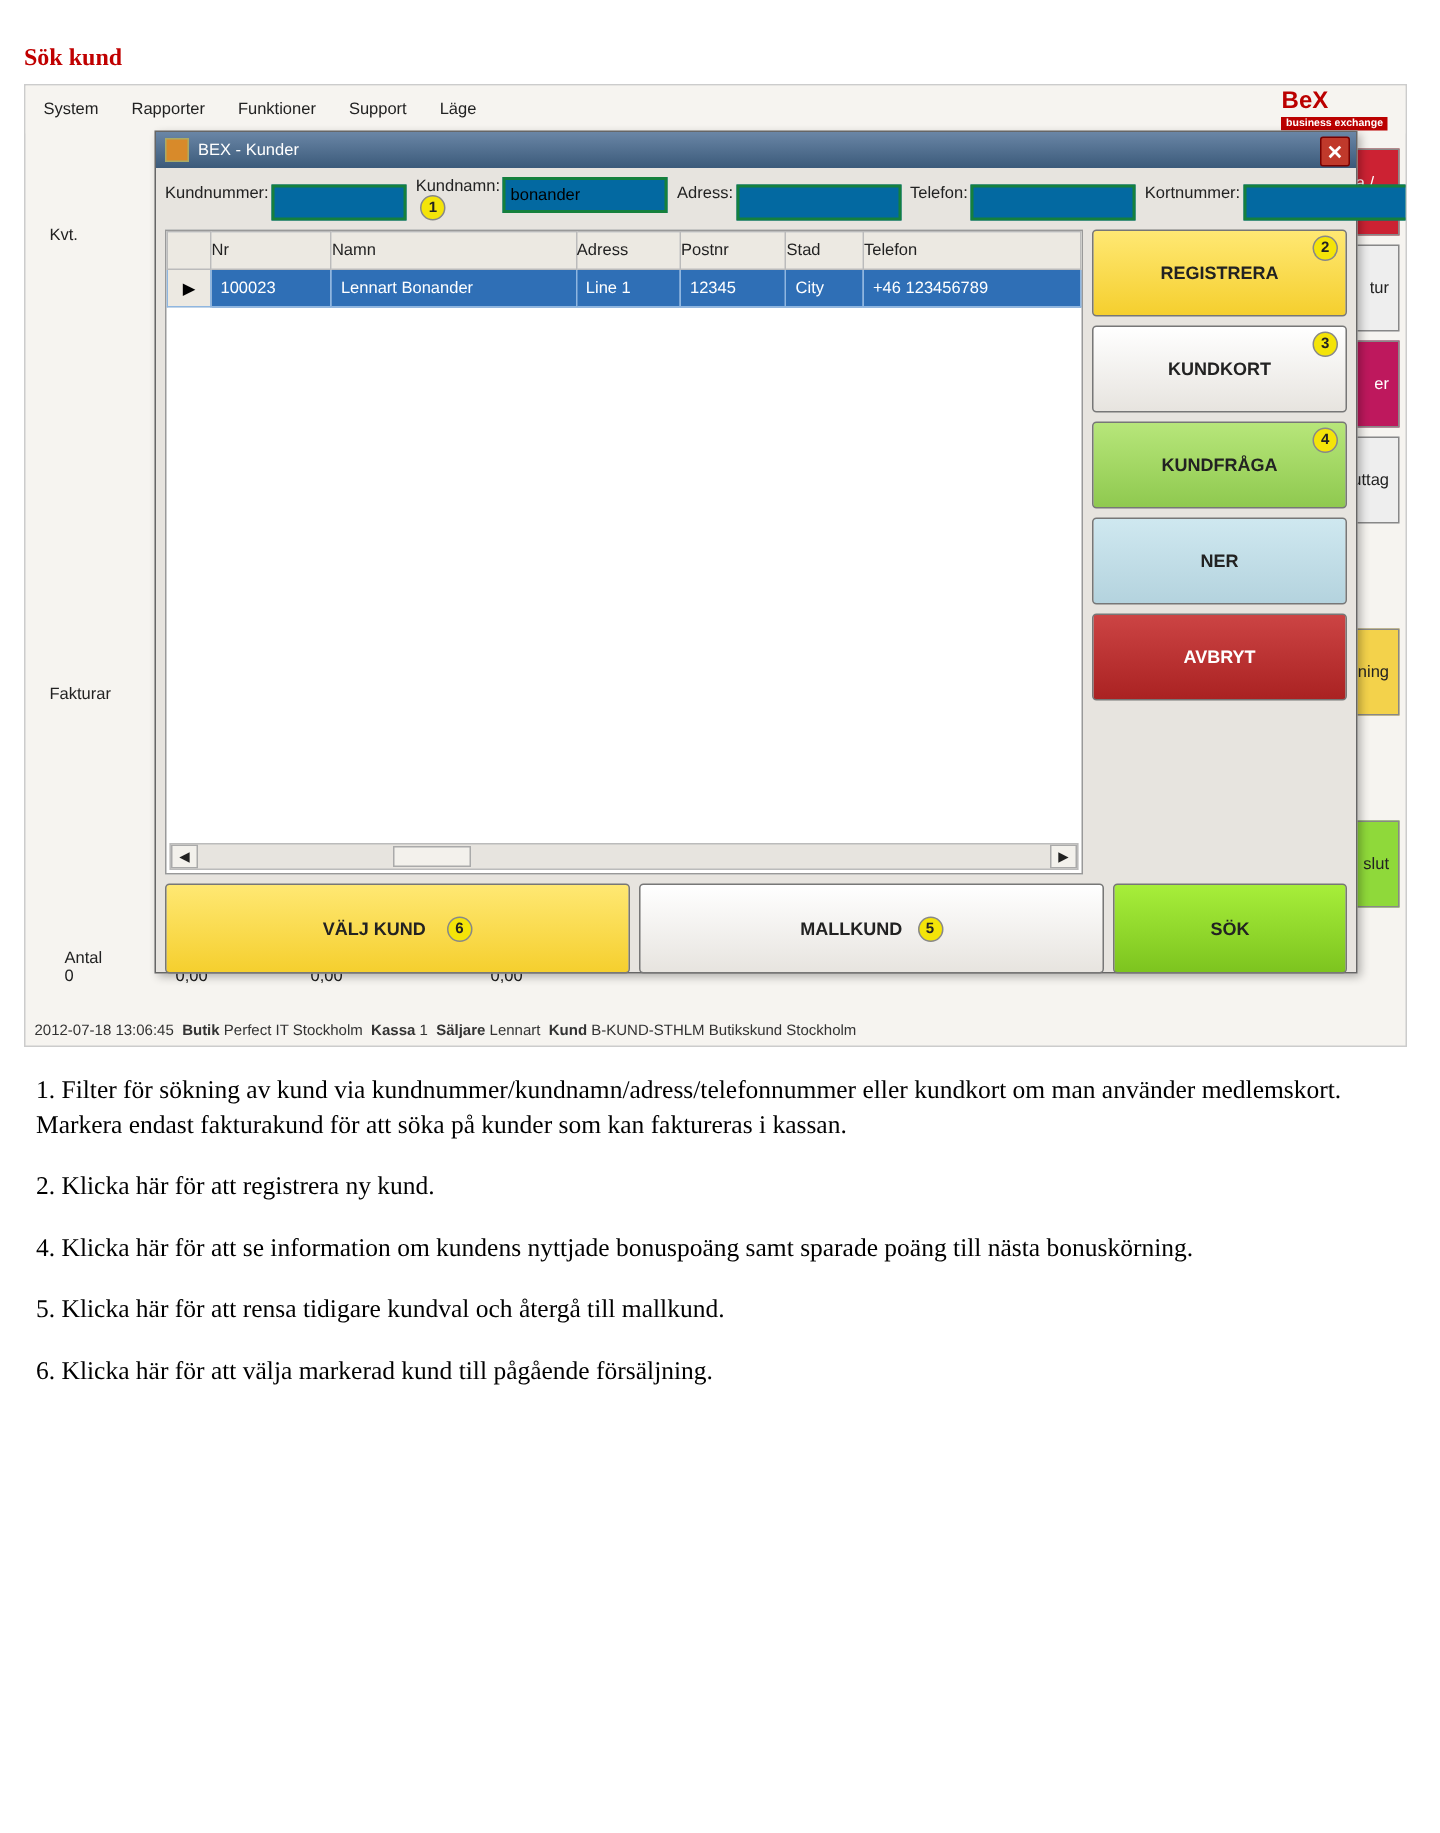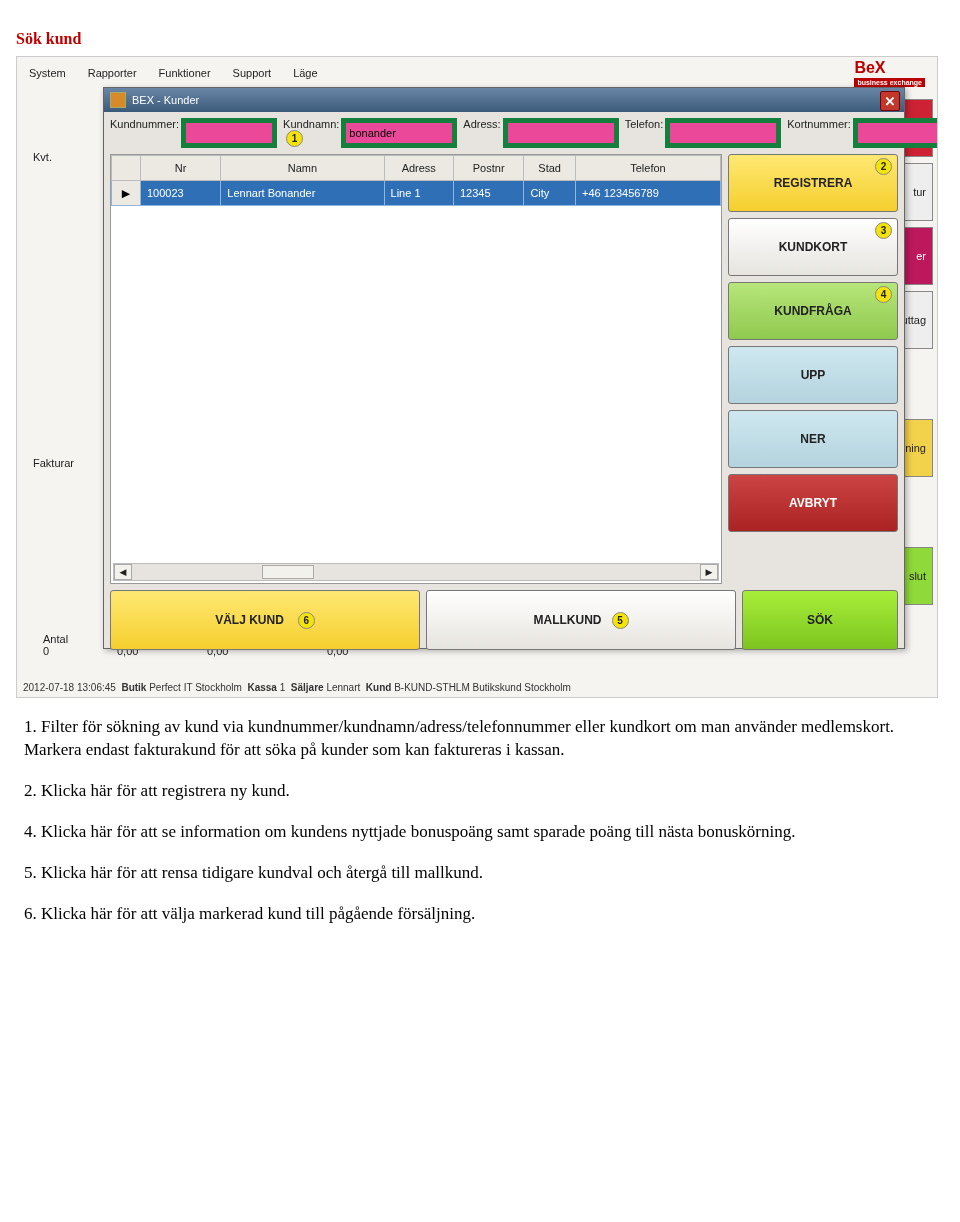--- a/index.html
+++ b/index.html
@@ -15,27 +15,27 @@
   .bg-btn{position:absolute;border:1px solid #888;font-size:11px;display:flex;align-items:center;justify-content:flex-end;padding-right:6px;box-sizing:border-box}
   
   .dialog{position:absolute;left:86px;top:30px;width:800px;height:560px;background:#e7e4df;border:1px solid #666;box-shadow:2px 2px 6px rgba(0,0,0,0.3)}
   .titlebar{height:24px;background:linear-gradient(#6a86a6,#3b5a7a);color:#fff;display:flex;align-items:center;padding:0 6px;position:relative}
   .titlebar .ticon{width:14px;height:14px;background:#d88a2a;margin-right:6px;border:1px solid #aa6}
   .closex{position:absolute;right:4px;top:3px;width:18px;height:18px;background:#c0392b;border:1px solid #700;color:#fff;display:flex;align-items:center;justify-content:center;font-weight:bold;font-size:13px;border-radius:2px}
   .dlg-body{position:absolute;left:0;right:0;top:24px;bottom:0;padding:6px}
   .filters{display:flex;gap:6px;align-items:flex-end}
   .field{display:flex;gap:2px}
   .field label{font-size:11px}
-  .field input{border:5px solid #15803d;height:18px;font-size:11px;padding:1px 3px;background:#ec4899}
+  .field input{border:2px solid #15803d;height:18px;font-size:11px;padding:1px 3px;background:#0369a1}
   .chk{display:flex;align-items:center;gap:4px;margin-left:10px;margin-bottom:2px}
   .chk .box{width:11px;height:11px;border:1px solid #555;background:#fff}
   .mainrow{display:flex;gap:6px;margin-top:6px;height:430px}
   .gridwrap{flex:1;background:#fff;border:1px solid #999;position:relative;overflow:hidden}
   table.grid{border-collapse:collapse;width:100%;font-size:11px}
-  table.grid th{background:#ece9e2;border:1px solid #bbb;text-align:center;font-weight:normal;padding:3px 0;height:18px}
+  table.grid th{background:#ece9e2;border:1px solid #bbb;text-align:left;font-weight:normal;padding:3px 0;height:18px}
   table.grid td{border:1px solid #8fb6e0;padding:3px 6px;height:18px}
   tr.sel td{background:#2f6fb6;color:#fff}
   .rowhdr{width:16px;background:#ece9e2!important;color:#000!important;text-align:center}
   .hscroll{position:absolute;left:2px;right:2px;bottom:2px;height:16px;background:#e7e4df;border:1px solid #bbb;display:flex;align-items:center}
   .hscroll .ar{width:16px;height:14px;border:1px solid #aaa;background:#f3f1ec;display:flex;align-items:center;justify-content:center;font-size:9px}
   .hscroll .track{flex:1;height:14px;position:relative}
   .hscroll .thumb{position:absolute;left:130px;top:0;width:50px;height:12px;border:1px solid #aaa;background:#f3f1ec}
   .sidebtns{width:170px;display:flex;flex-direction:column;gap:6px}
   .btn{height:56px;border:1px solid #777;border-radius:3px;display:flex;align-items:center;justify-content:center;font-size:12px;font-weight:bold;position:relative;text-align:center}
   .num-badge{position:absolute;top:3px;right:5px;width:15px;height:15px;border-radius:50%;background:#f4e409;border:1px solid #888;font-size:10px;display:flex;align-items:center;justify-content:center;font-weight:bold;color:#222}
@@ -174,23 +174,20 @@
             </div>
             <div class="btn c-white">
               <span>KUNDKORT</span>
               <span class="num-badge">3</span>
             </div>
             <div class="btn c-green">
               <span>KUNDFRÅGA</span>
               <span class="num-badge">4</span>
             </div>
             <div class="btn c-ltblue">
-              <span>UPP</span>
-            </div>
-            <div class="btn c-ltblue">
               <span>NER</span>
             </div>
             <div class="btn c-red">
               <span>AVBRYT</span>
             </div>
           </div>
         </div>
 
         <div class="bottomrow">
           <div class="btn c-yellow" style="flex:2">

